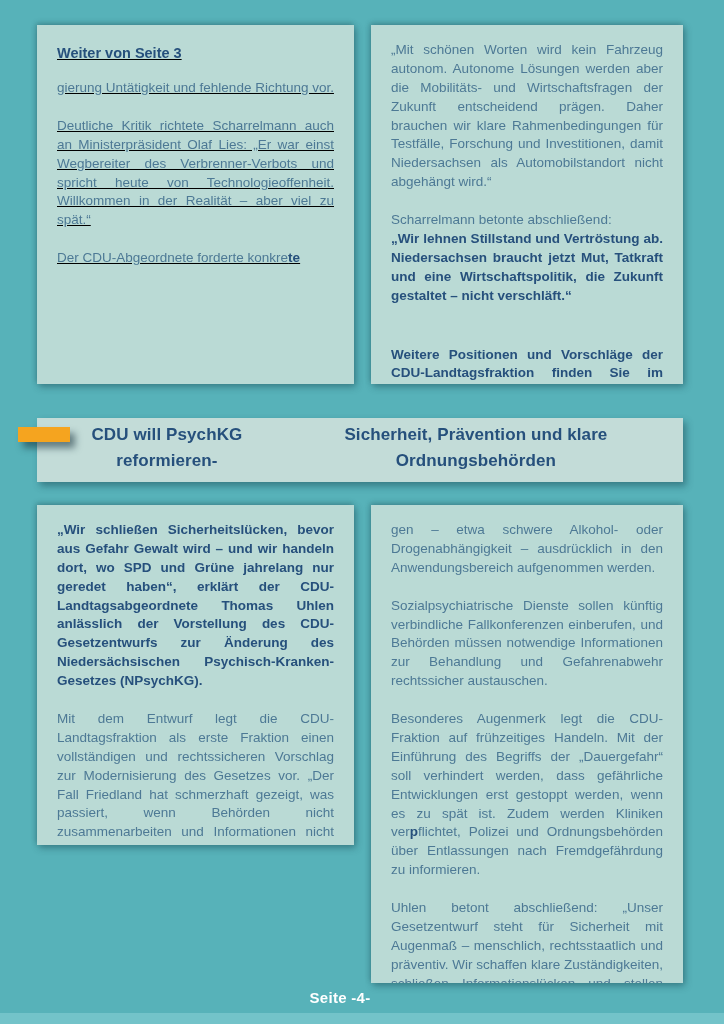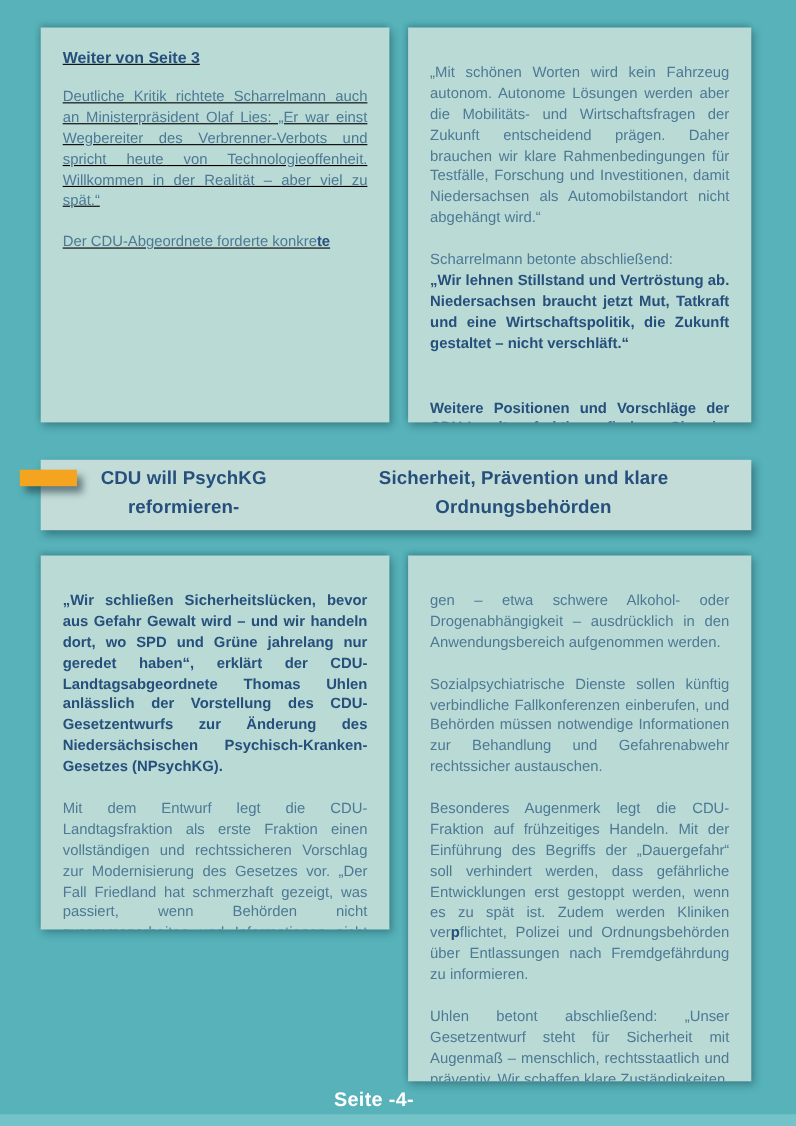--- a/index.html
+++ b/index.html
@@ -36,44 +36,45 @@
   }
   .heading {
     color:var(--boldc,#26507c); font-weight:bold; font-size:14.5px;
     margin:4px 0 18px 0;
   }
   .para {
     color:var(--body,#4d7995);
     font-size:13.5px; line-height:1.4;
     text-align:justify; margin-top:19px;
   }
-  .paragraphs .para:first-child { margin-top:16px; }
+  .paragraphs .para:first-child { margin-top:0; }
   .para.tight { margin-top:0; }
   .para.gap-large { margin-top:40px; }
   .para.bold, .para b { color:var(--boldc,#26507c); font-weight:bold; }
   .banner-line {
     color:var(--boldc,#26507c); font-weight:bold;
     font-size:17px; line-height:1.55; letter-spacing:.1px;
   }
   #footer {
     position:absolute; left:0; width:680px; top:989px;
-    text-align:center; color:#ffffff; font-weight:bold; font-size:18px;
+    text-align:center; color:#ffffff; font-weight:bold; font-size:15px;
     letter-spacing:.3px;
   }
   #footer-band {
     position:absolute; left:0; bottom:0; width:724px; height:11px;
     background:var(--band,#73c3c9);
   }
 </style>
 </head>
 <body>
 
 <section class="box" id="top-left">
   <div class="heading">Weiter von Seite 3</div>
   <div class="paragraphs">
+      <p class="para"><span>gierung Untätigkeit und fehlende Richtung vor.</span></p>
       <p class="para"><span>Deutliche Kritik richtete Scharrelmann auch an Ministerpräsident Olaf Lies: „Er war einst Wegbereiter des Verbrenner-Verbots und spricht heute von Technologieoffenheit. Willkommen in der Realität – aber viel zu spät.“</span></p>
       <p class="para"><span>Der CDU-Abgeordnete forderte konkre</span><b>te</b></p>
     </div>
 </section>
 
 <section class="box" id="top-right">
   <div class="paragraphs">
       <p class="para"><span>„Mit schönen Worten wird kein Fahrzeug autonom. Autonome Lösungen werden aber die Mobilitäts- und Wirtschaftsfragen der Zukunft entscheidend prägen. Daher brauchen wir klare Rahmenbedingungen für Testfälle, Forschung und Investitionen, damit Niedersachsen als Automobilstandort nicht abgehängt wird.“</span></p>
       <p class="para"><span>Scharrelmann betonte abschließend:</span></p>
       <p class="para bold tight"><span>„Wir lehnen Stillstand und Vertröstung ab. Niedersachsen braucht jetzt Mut, Tatkraft und eine Wirtschaftspolitik, die Zukunft gestaltet – nicht verschläft.“</span></p>

